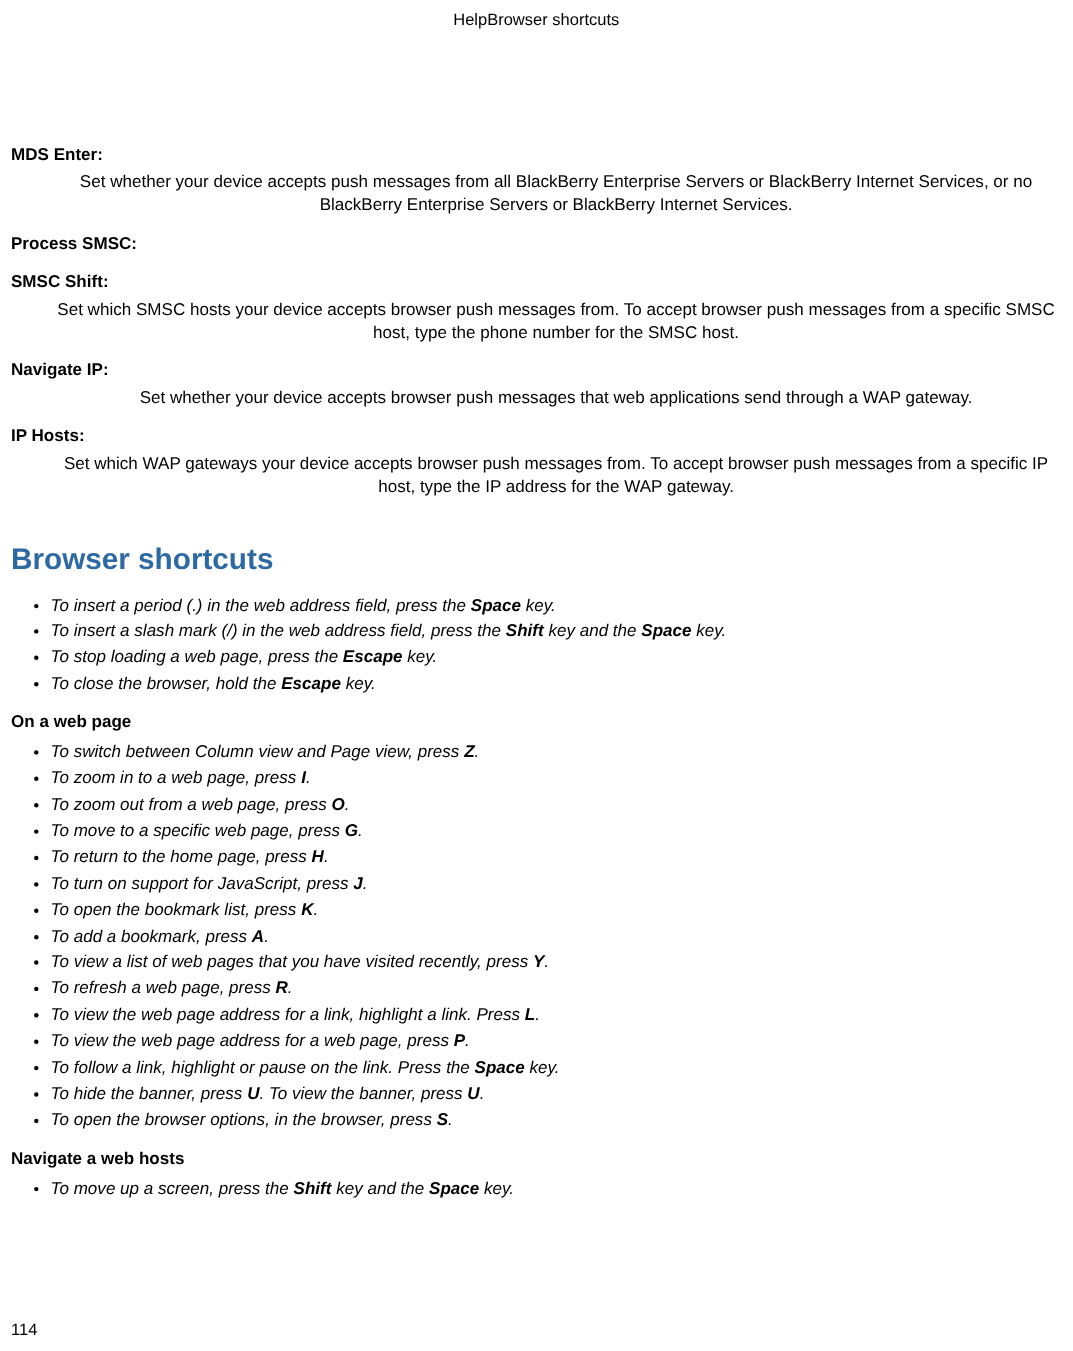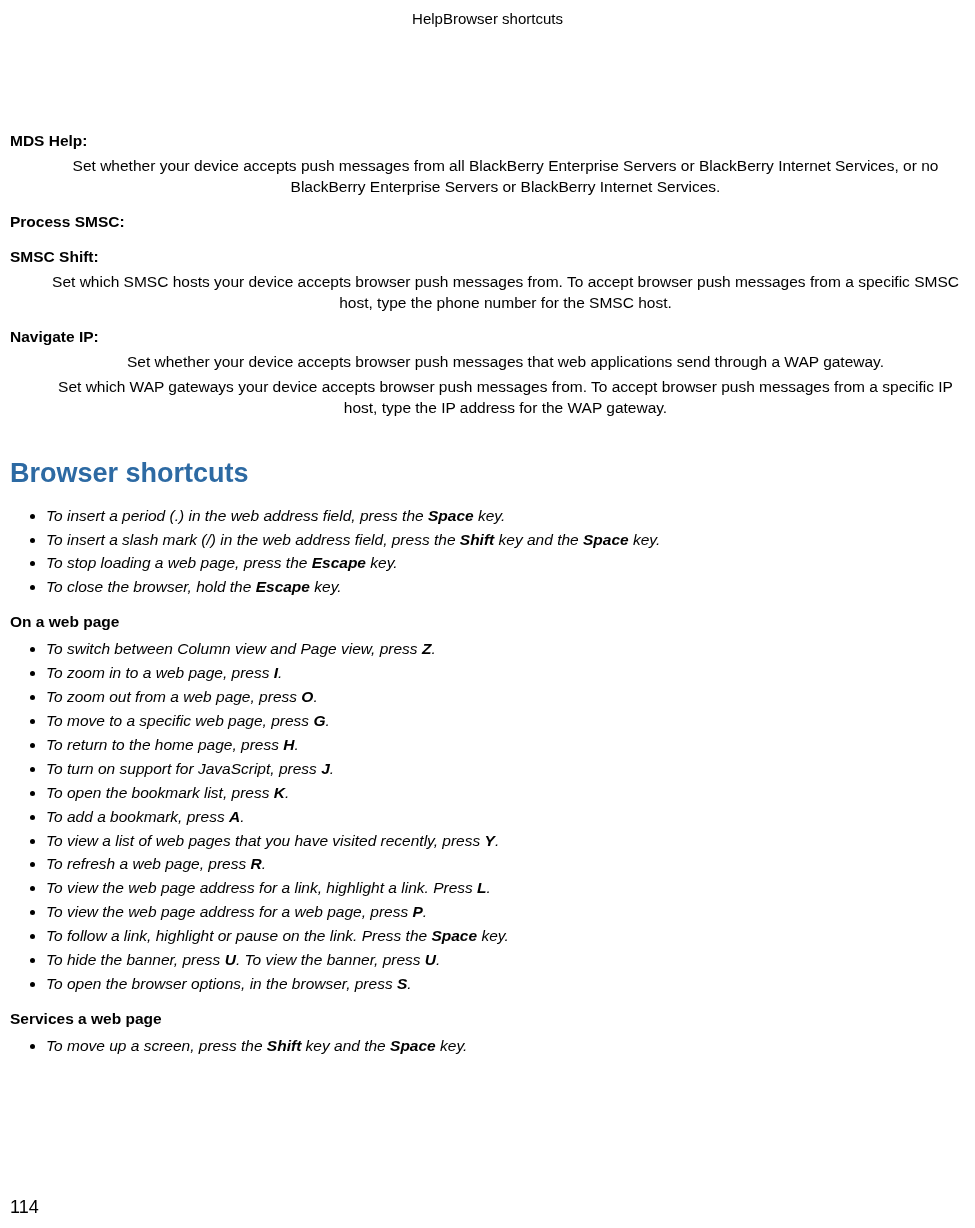--- a/index.html
+++ b/index.html
@@ -47,41 +47,42 @@
       margin-bottom: 3px;
     }
     .subhead {
       font-weight: bold;
       margin-top: 14px;
     }
     .page-number {
       position: absolute;
       left: 10px;
       bottom: 10px;
-      font-size: 18px;
+      font-size: 15px;
     }
     b { font-weight: bold; }
   </style>
 </head>
 <body>
 
 <div class="header">
   <div>Help</div>
   <div>Browser shortcuts</div>
 </div>
 
 <div class="content">
   <div id="definitions-container">
-      <div class="term"><b>MDS Help</b>:</div>
+      <div class="term"><b>MDS Enter</b>:</div>
       <div class="desc">Set whether your device accepts push messages from all BlackBerry Enterprise Servers or BlackBerry Internet Services, or no BlackBerry Enterprise Servers or BlackBerry Internet Services.</div>
       <div class="term"><b>Process SMSC</b>:</div>
       <div class="term"><b>SMSC Shift</b>:</div>
       <div class="desc">Set which SMSC hosts your device accepts browser push messages from. To accept browser push messages from a specific SMSC host, type the phone number for the SMSC host.</div>
       <div class="term"><b>Navigate IP</b>:</div>
       <div class="desc">Set whether your device accepts browser push messages that web applications send through a WAP gateway.</div>
+      <div class="term"><b>IP Hosts</b>:</div>
       <div class="desc">Set which WAP gateways your device accepts browser push messages from. To accept browser push messages from a specific IP host, type the IP address for the WAP gateway.</div>
     </div>
 
   <h2 class="section-title">Browser shortcuts</h2>
 
   <ul id="general-list">
       <li>To insert a period (.) in the web address field, press the <b>Space</b> key.</li>
       <li>To insert a slash mark (/) in the web address field, press the <b>Shift</b> key and the <b>Space</b> key.</li>
       <li>To stop loading a web page, press the <b>Escape</b> key.</li>
       <li>To close the browser, hold the <b>Escape</b> key.</li>
@@ -99,19 +100,19 @@
       <li>To add a bookmark, press <b>A</b>.</li>
       <li>To view a list of web pages that you have visited recently, press <b>Y</b>.</li>
       <li>To refresh a web page, press <b>R</b>.</li>
       <li>To view the web page address for a link, highlight a link. Press <b>L</b>.</li>
       <li>To view the web page address for a web page, press <b>P</b>.</li>
       <li>To follow a link, highlight or pause on the link. Press the <b>Space</b> key.</li>
       <li>To hide the banner, press <b>U</b>. To view the banner, press <b>U</b>.</li>
       <li>To open the browser options, in the browser, press <b>S</b>.</li>
     </ul>
 
-  <div class="subhead">Services a web page</div>
+  <div class="subhead">Navigate a web hosts</div>
   <ul id="navigate-list">
       <li>To move up a screen, press the <b>Shift</b> key and the <b>Space</b> key.</li>
     </ul>
 </div>
 
 <div class="page-number">114</div>
 
 </body></html>

